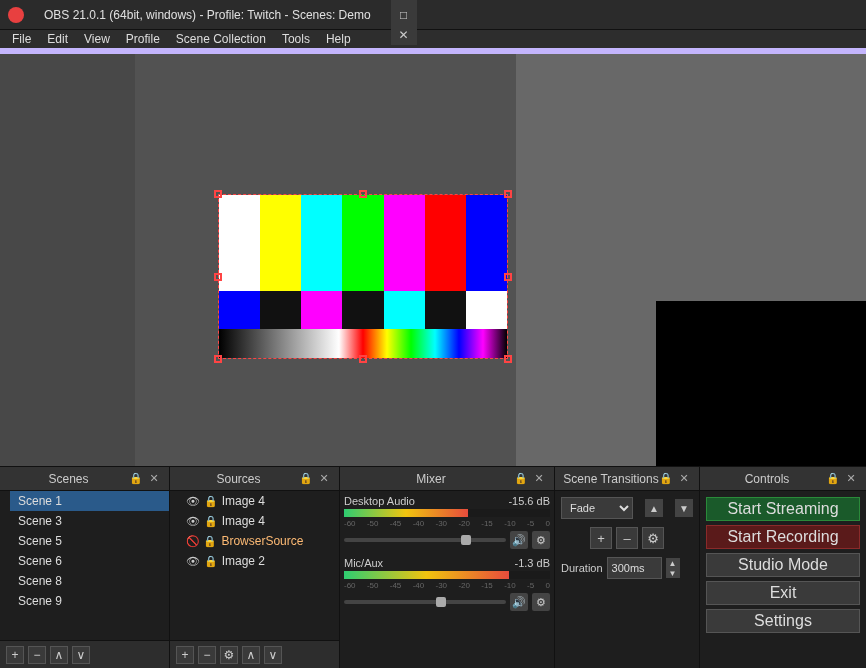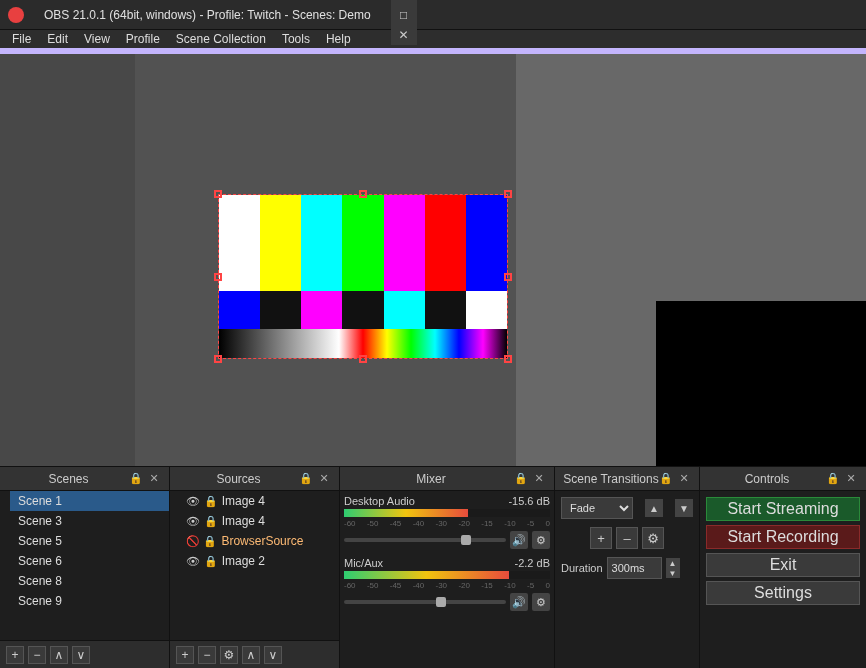--- a/index.html
+++ b/index.html
@@ -569,21 +569,21 @@
             <div class="mixer-fader-thumb" style="left:calc(75% - 5px);"></div>
           </div>
           <button class="mixer-btn">🔊</button>
           <button class="mixer-btn">⚙</button>
         </div>
       </div>
 
       <div class="mixer-channel">
         <div class="mixer-label">
           <span>Mic/Aux</span>
-          <span>-2.2 dB</span>
+          <span>-1.3 dB</span>
         </div>
         <div class="mixer-meter-bg">
           <div class="mixer-meter-fill" style="width:80%;"></div>
         </div>
         <div class="mixer-scale">
           <span>-60</span>
             <span>-50</span>
             <span>-45</span>
             <span>-40</span>
             <span>-30</span>
@@ -643,18 +643,19 @@
     <div class="panel-header">
       <span class="panel-header-title">Controls</span>
       <div class="panel-header-icons">
         <div class="panel-icon">🔒</div>
         <div class="panel-icon">✕</div>
       </div>
     </div>
     <div class="controls-content">
       <button class="control-btn stream">Start Streaming</button>
       <button class="control-btn record">Start Recording</button>
+      <button class="control-btn">Studio Mode</button>
       <button class="control-btn">Exit</button>
       <button class="control-btn">Settings</button>
     </div>
   </div>
 
 </div>
 
 </body></html>

